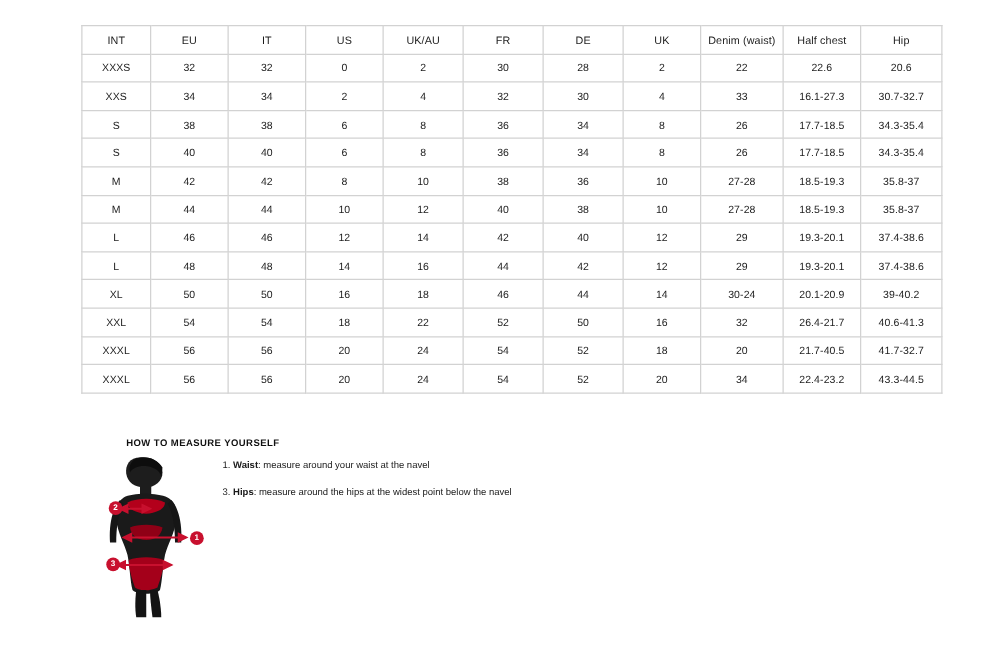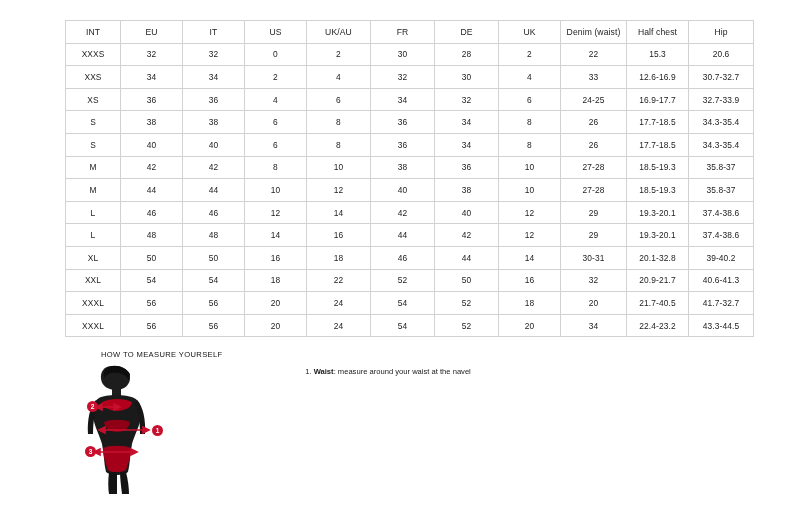--- a/index.html
+++ b/index.html
@@ -61,38 +61,37 @@
   col.c8 { width: 66px; }
   col.c9 { width: 62px; }
   col.c10 { width: 65px; }
 
   
   .measure-title {
     position: absolute;
     left: 65px;
     top: 350px;
     font-size: 7.6px;
-    font-weight: normal;
+    font-weight: bold;
     letter-spacing: .35px;
     color: #111;
     padding-left: 36px;
   }
   .measure-list {
     position: absolute;
     left: 178px;
     top: 366px;
     width: 420px;
   }
   .measure-item {
     font-size: 7.6px;
     line-height: 11px;
     color: #1a1a1a;
     margin-bottom: 11px;
     white-space: nowrap;
-    text-align: center;
   }
   .measure-item b { font-weight: bold; }
 
   
   .figure {
     position: absolute;
     left: 60px;
     top: 364px;
     width: 120px;
     height: 130px;
@@ -152,48 +151,35 @@
         <tr>
           <td>XXXS</td>
           <td>32</td>
           <td>32</td>
           <td>0</td>
           <td>2</td>
           <td>30</td>
           <td>28</td>
           <td>2</td>
           <td>22</td>
-          <td>15.3</td>
+          <td>22.6</td>
           <td>20.6</td>
         </tr>
         <tr>
           <td>XXS</td>
           <td>34</td>
           <td>34</td>
           <td>2</td>
           <td>4</td>
           <td>32</td>
           <td>30</td>
           <td>4</td>
           <td>33</td>
-          <td>12.6-16.9</td>
+          <td>16.1-27.3</td>
           <td>30.7-32.7</td>
-        </tr>
-        <tr>
-          <td>XS</td>
-          <td>36</td>
-          <td>36</td>
-          <td>4</td>
-          <td>6</td>
-          <td>34</td>
-          <td>32</td>
-          <td>6</td>
-          <td>24-25</td>
-          <td>16.9-17.7</td>
-          <td>32.7-33.9</td>
         </tr>
         <tr>
           <td>S</td>
           <td>38</td>
           <td>38</td>
           <td>6</td>
           <td>8</td>
           <td>36</td>
           <td>34</td>
           <td>8</td>
@@ -268,35 +254,35 @@
         </tr>
         <tr>
           <td>XL</td>
           <td>50</td>
           <td>50</td>
           <td>16</td>
           <td>18</td>
           <td>46</td>
           <td>44</td>
           <td>14</td>
-          <td>30-31</td>
-          <td>20.1-32.8</td>
+          <td>30-24</td>
+          <td>20.1-20.9</td>
           <td>39-40.2</td>
         </tr>
         <tr>
           <td>XXL</td>
           <td>54</td>
           <td>54</td>
           <td>18</td>
           <td>22</td>
           <td>52</td>
           <td>50</td>
           <td>16</td>
           <td>32</td>
-          <td>20.9-21.7</td>
+          <td>26.4-21.7</td>
           <td>40.6-41.3</td>
         </tr>
         <tr>
           <td>XXXL</td>
           <td>56</td>
           <td>56</td>
           <td>20</td>
           <td>24</td>
           <td>54</td>
           <td>52</td>
@@ -322,20 +308,24 @@
     </table>
   </div>
 
   <div class="measure-title">HOW TO MEASURE YOURSELF</div>
 
   <div class="measure-list">
     <div class="measure-item">
       <span>1.</span>
       <b>Waist</b><span>: measure around your waist at the navel</span>
     </div>
+    <div class="measure-item">
+      <span>3.</span>
+      <b>Hips</b><span>: measure around the hips at the widest point below the navel</span>
+    </div>
   </div>
 
   <div class="figure">
     <svg width="120" height="130" viewBox="0 0 120 130">
 
       <path d="M52 2 C44 2 40 8 41 15 C42 22 48 26 56 26 C64 26 70 21 70 14 C70 7 63 2 56 2 Z" fill="#1d1d1d"></path>
       <path d="M44 14 C46 10 52 8 58 9 C64 10 68 13 69 17 L70 10 C66 3 56 0 49 3 C44 5 43 10 44 14 Z" fill="#0d0d0d"></path>
 
       <rect x="52" y="24" width="9" height="8" fill="#1d1d1d"></rect>
 

